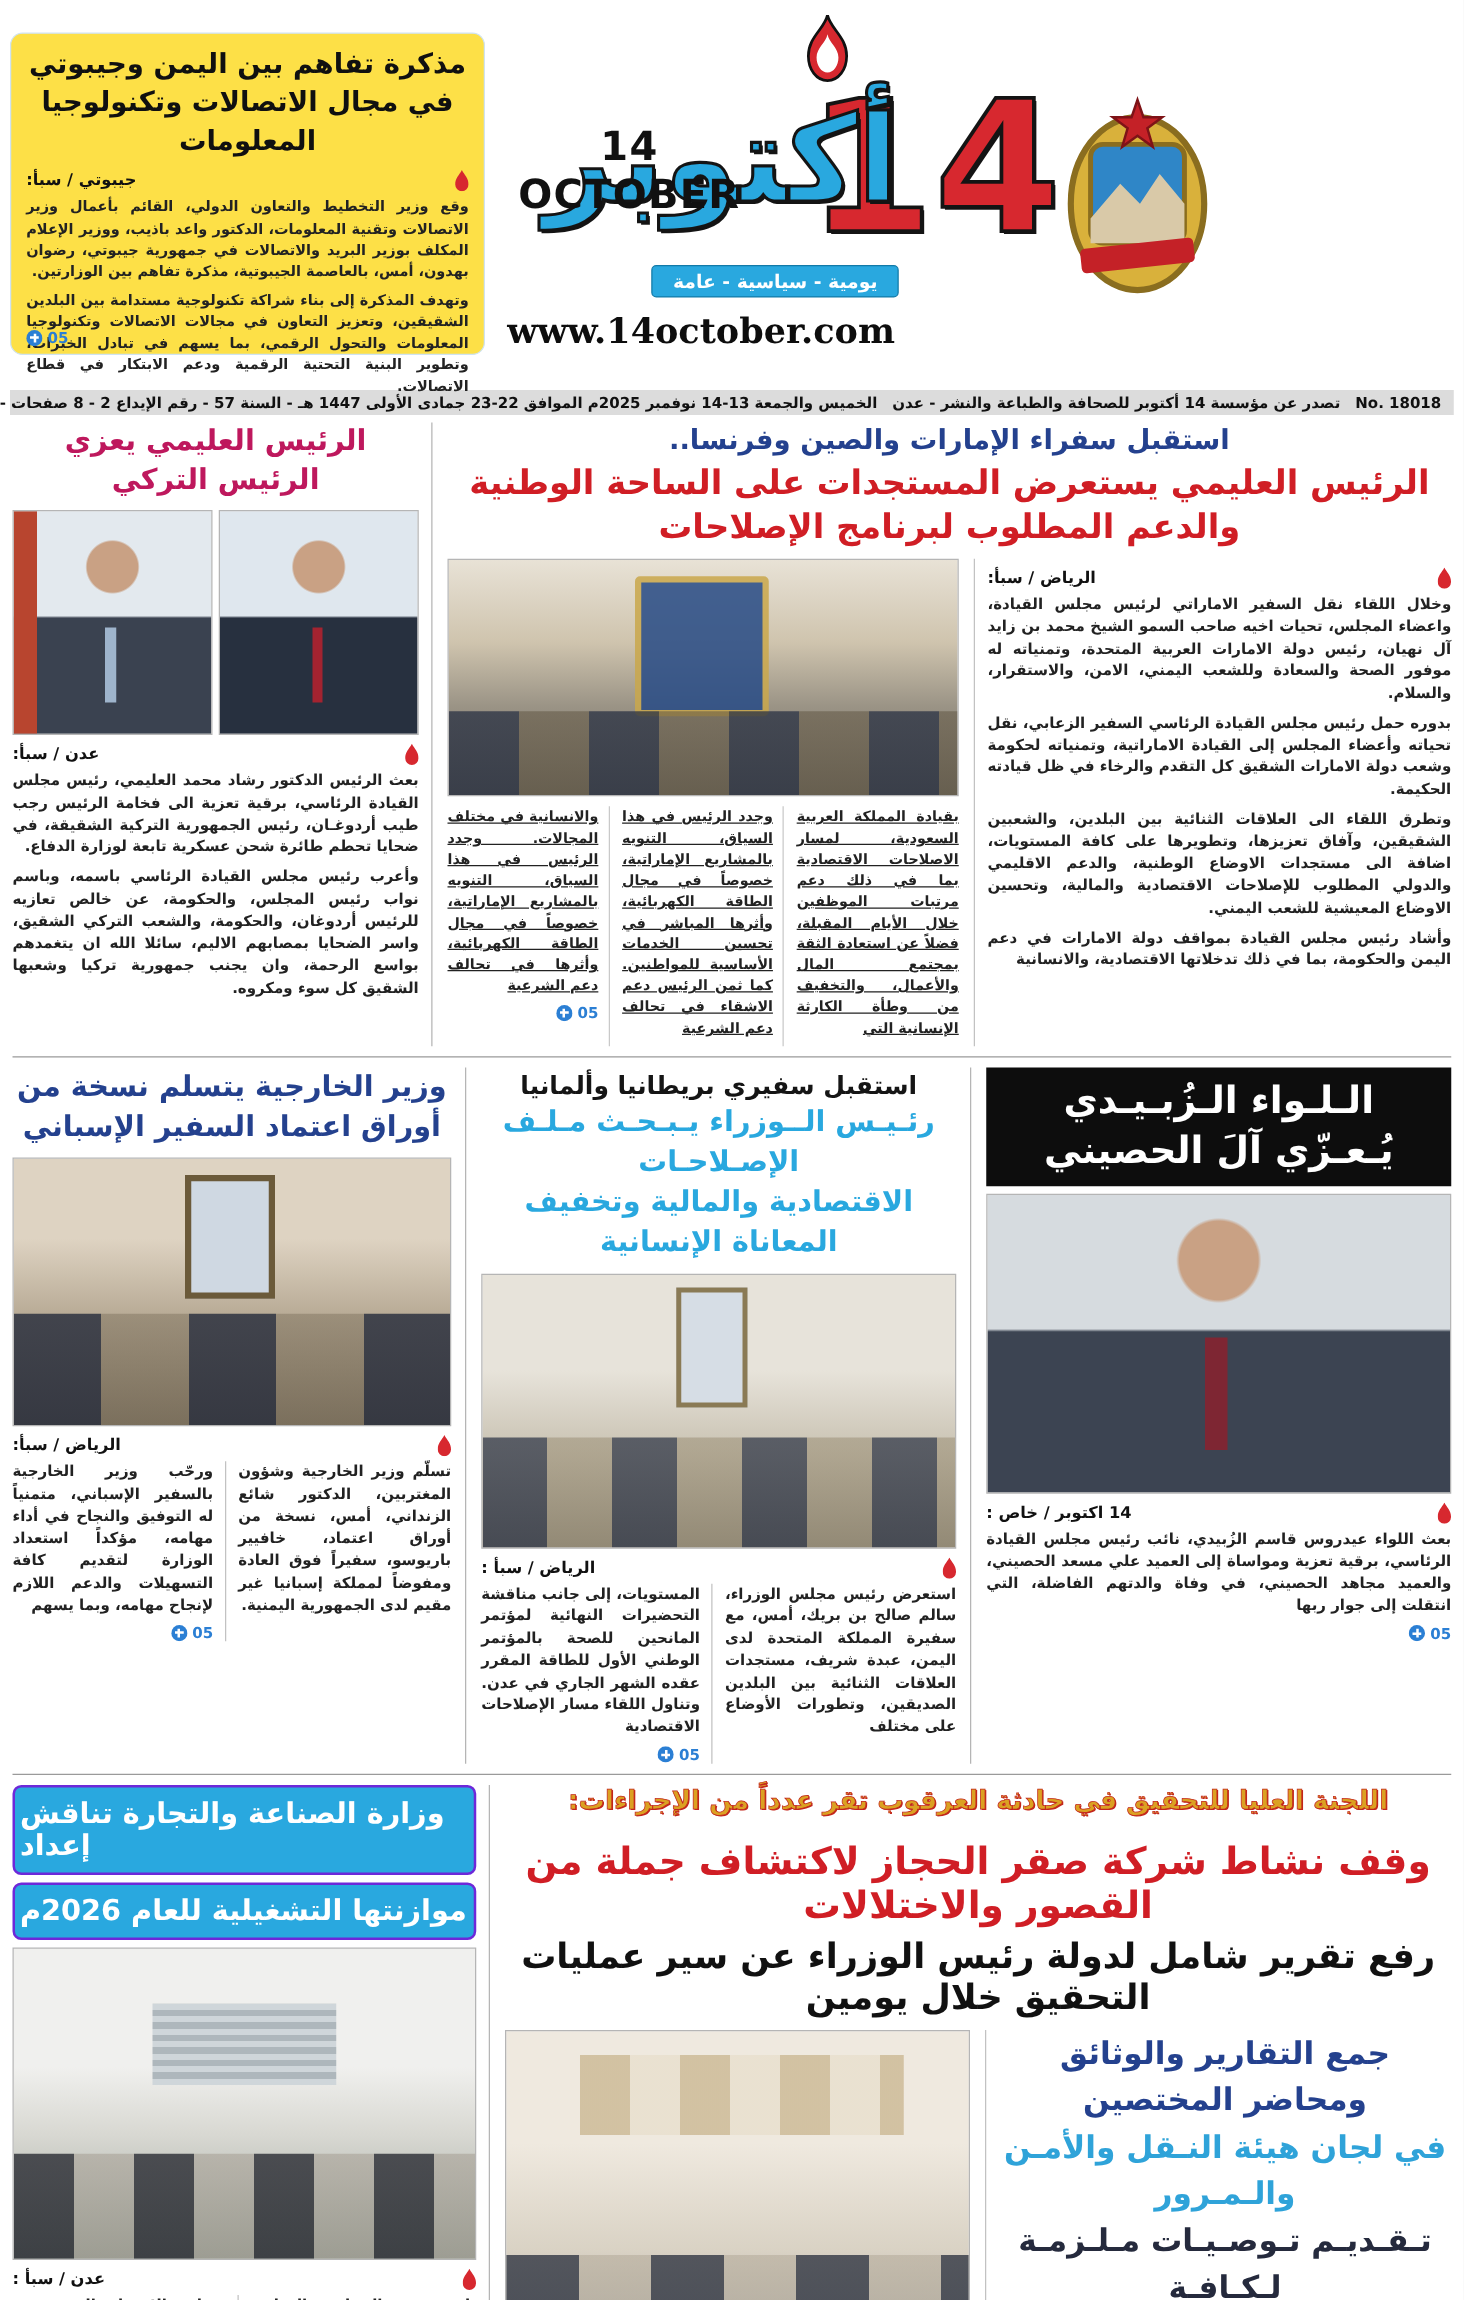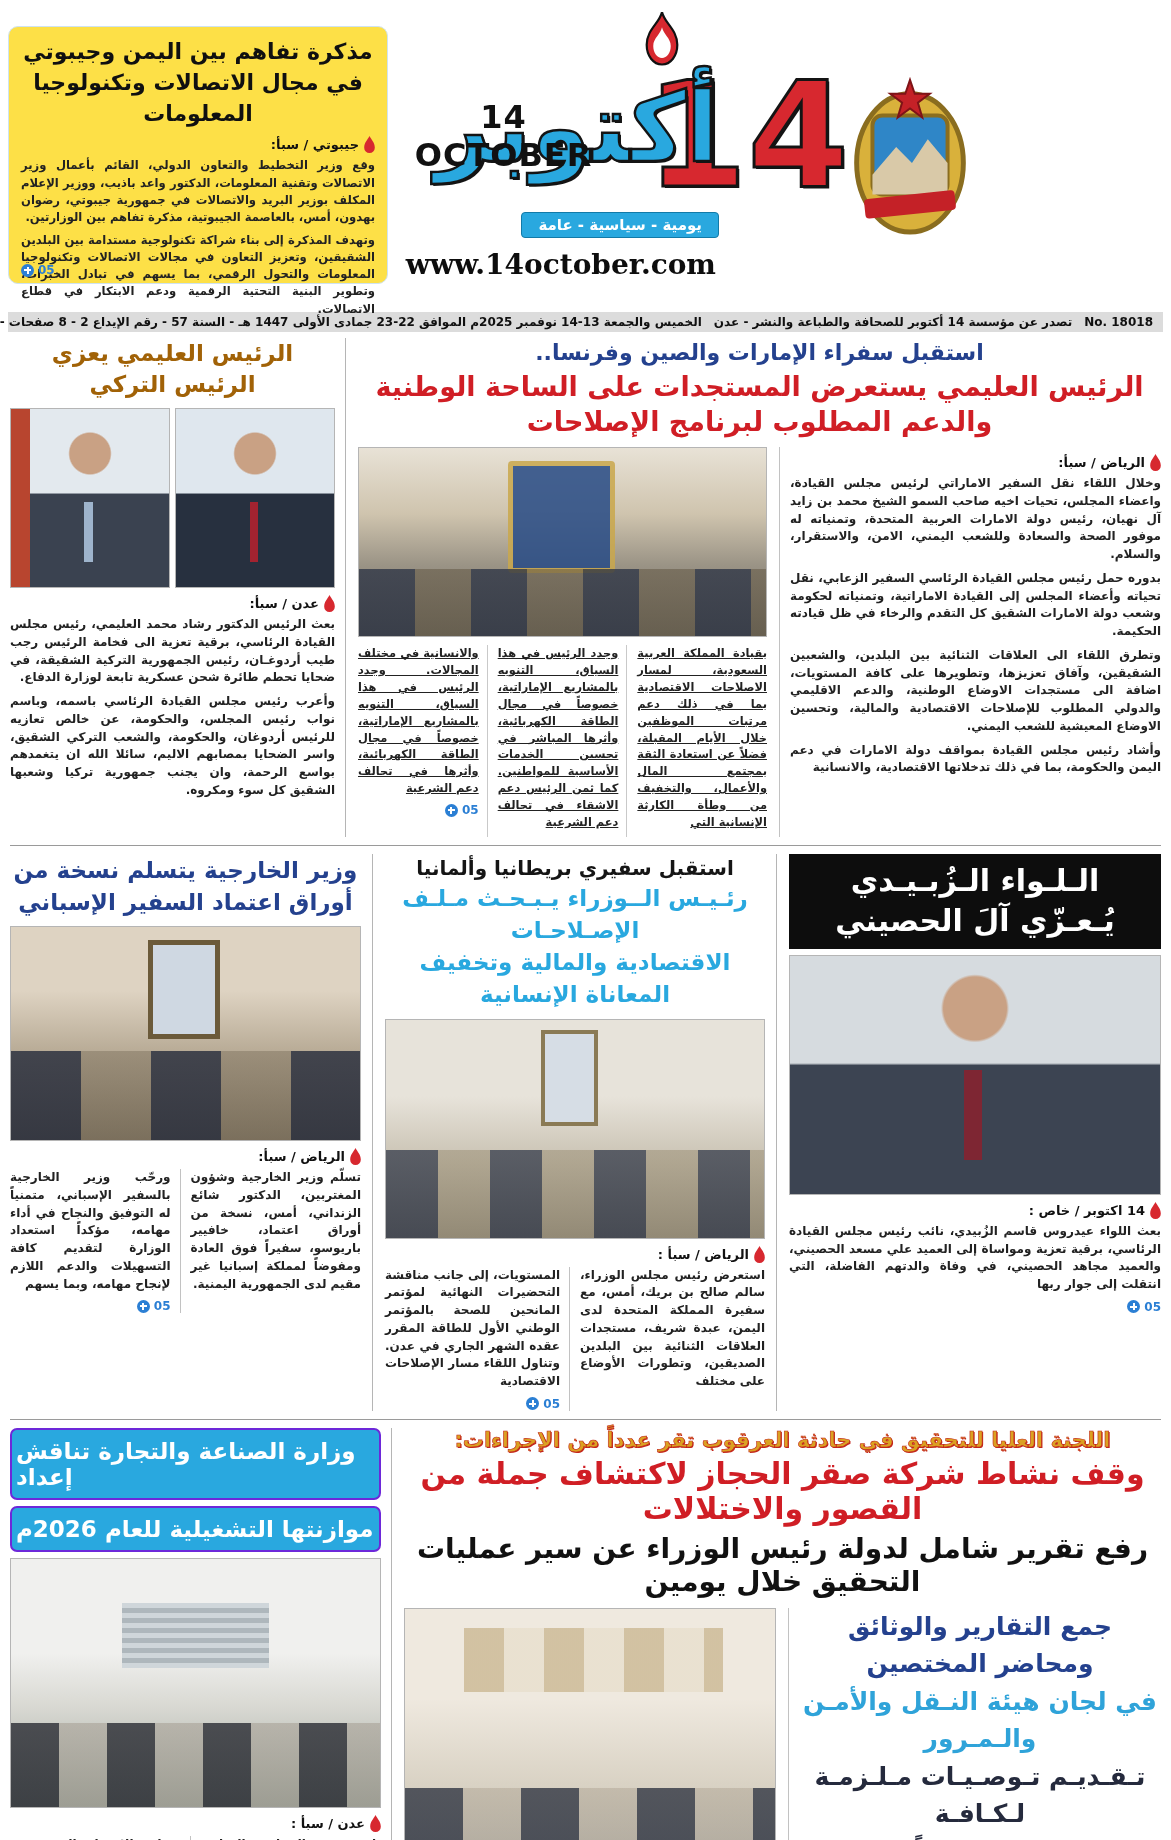--- a/index.html
+++ b/index.html
@@ -1,20 +1,20 @@
 <!DOCTYPE html>
 <html dir="rtl" lang="ar"><head>
 <meta charset="utf-8">
 <style>
   html,body{margin:0;padding:0;background:#f2f2f2;}
   .page{width:1171px;height:1840px;margin:0 auto;background:#fff;position:relative;overflow:hidden;
         direction:rtl;font-family:"DejaVu Sans",sans-serif;color:#1a1a1a;}
   
   .bodytext{font-size:12px;line-height:1.48;text-align:justify;font-weight:600;color:#222;margin:0 0 6px;}
-  .dateline{display:flex;align-items:center;gap:5px;font-weight:800;font-size:13px;margin:7px 0 4px;color:#111;}
+  .dateline{display:flex;align-items:center;gap:5px;font-weight:800;font-size:13px;margin:7px 0 4px;color:#111;justify-content:space-between;}
   .flame{width:11px;height:17px;flex:0 0 auto;}
   .pageref{display:flex;align-items:center;gap:4px;color:#2b7fd4;font-weight:800;font-size:12px;justify-content:flex-end;direction:ltr;}
   .pr-badge{width:13px;height:13px;border-radius:50%;display:inline-block;
             background:linear-gradient(#fff,#fff) center/7px 2px no-repeat,
                        linear-gradient(#fff,#fff) center/2px 7px no-repeat,#2b7fd4;}
   .photo{position:relative;border:1px solid #b5b5b5;box-sizing:border-box;overflow:hidden;}
   .twocol{display:grid;grid-template-columns:1fr 1fr;gap:10px;}
   .twocol > div:last-child{border-inline-start:1px solid #c2c2c2;padding-inline-start:9px;}
   .hr{border-top:1px solid #9a9a9a;margin:8px 10px;}
   
@@ -45,21 +45,21 @@
   .turkey{border-inline-start:1px solid #b5b5b5;padding-inline-start:10px;}
   .main-kicker{text-align:center;color:#24418e;font-size:22px;font-weight:900;margin:2px 0 2px;}
   .main-head{text-align:center;color:#d01e25;font-size:27px;font-weight:900;margin:4px 0 8px;line-height:1.3;}
   .main-grid{display:grid;grid-template-columns:382px 1fr;gap:12px;}
   .main-grid > .mcol-text{border-inline-end:1px solid #c2c2c2;padding-inline-end:10px;}
   .ph-main{height:190px;}
   .below-cols{display:grid;grid-template-columns:1fr 1fr 1fr;gap:10px;margin-top:8px;}
   .below-cols > div{border-inline-start:1px solid #c9c9c9;padding-inline-start:8px;}
   .below-cols > div:first-child{border-inline-start:none;padding-inline-start:0;}
   .below-cols p{font-size:11.4px;text-decoration:underline;}
-  .turkey-head{color:#a16207;font-size:23px;font-weight:900;text-align:center;margin:0 0 8px;line-height:1.35;}
+  .turkey-head{color:#be185d;font-size:23px;font-weight:900;text-align:center;margin:0 0 8px;line-height:1.35;}
   .turkey-photos{display:flex;gap:5px;margin-bottom:4px;}
   .turkey-photos .photo{flex:1;height:180px;}
   
   .row3{display:grid;grid-template-columns:372px 392px 1fr;gap:12px;margin:2px 10px 0;}
   .row3 > section{min-width:0;}
   .row3 > section + section{border-inline-start:1px solid #b5b5b5;padding-inline-start:11px;}
   .blackbox{background:#0d0d0d;color:#fff;text-align:center;font-weight:900;font-size:30px;line-height:1.35;
             padding:7px 4px;margin-bottom:6px;}
   .ph-zubaidi{height:240px;}
   .pm-kicker{text-align:center;font-size:20px;font-weight:900;color:#151515;margin:2px 0;}
@@ -67,21 +67,21 @@
   .ph-pm{height:220px;}
   .spain-head{text-align:center;color:#24418e;font-size:23px;font-weight:900;line-height:1.4;margin:0 0 8px;}
   .ph-spain{height:215px;}
   
   .row4{display:grid;grid-template-columns:1fr 382px;gap:12px;margin:4px 10px 0;}
   .industry{border-inline-start:1px solid #b5b5b5;padding-inline-start:10px;}
   .cyanbox{background:#29a8df;color:#fff;font-weight:900;font-size:23px;text-align:left;border-radius:7px;
            border:2px solid #6d28d9;padding:8px 4px;margin-bottom:6px;}
   .ph-industry{height:250px;margin-top:2px;}
   .arq-kicker{text-align:center;font-size:21px;font-weight:900;color:#dba122;
-              text-shadow:1px 1px 0 #c3261c;-webkit-text-stroke:0.6px #c3261c;margin:0 0 4px;}
+              text-shadow:1px 1px 0 #c3261c;-webkit-text-stroke:0.6px #c3261c;margin:0 0 20px;}
   .arq-red{text-align:center;color:#d01e25;font-size:30px;font-weight:900;margin:2px 0 6px;}
   .arq-black{text-align:center;color:#111;font-size:28px;font-weight:900;margin:0 0 10px;}
   .arq-grid{display:grid;grid-template-columns:1fr 372px;gap:12px;}
   .arq-grid > .arq-text{border-inline-end:1px solid #c2c2c2;padding-inline-end:10px;}
   .ph-invest{height:322px;}
   .disp1{color:#24418e;} .disp2{color:#2fa3d9;} .disp3{color:#252a3d;}
   .disp{font-size:25px;font-weight:900;text-align:center;line-height:1.5;margin:0;}
   
   .ph-main{background:linear-gradient(180deg,#e8e2d6 0%,#cfc4ae 35%,#9b9486 62%,#6e6a5f 100%);}
   .ph-main::before{content:"";position:absolute;right:37%;top:7%;width:24%;height:54%;

